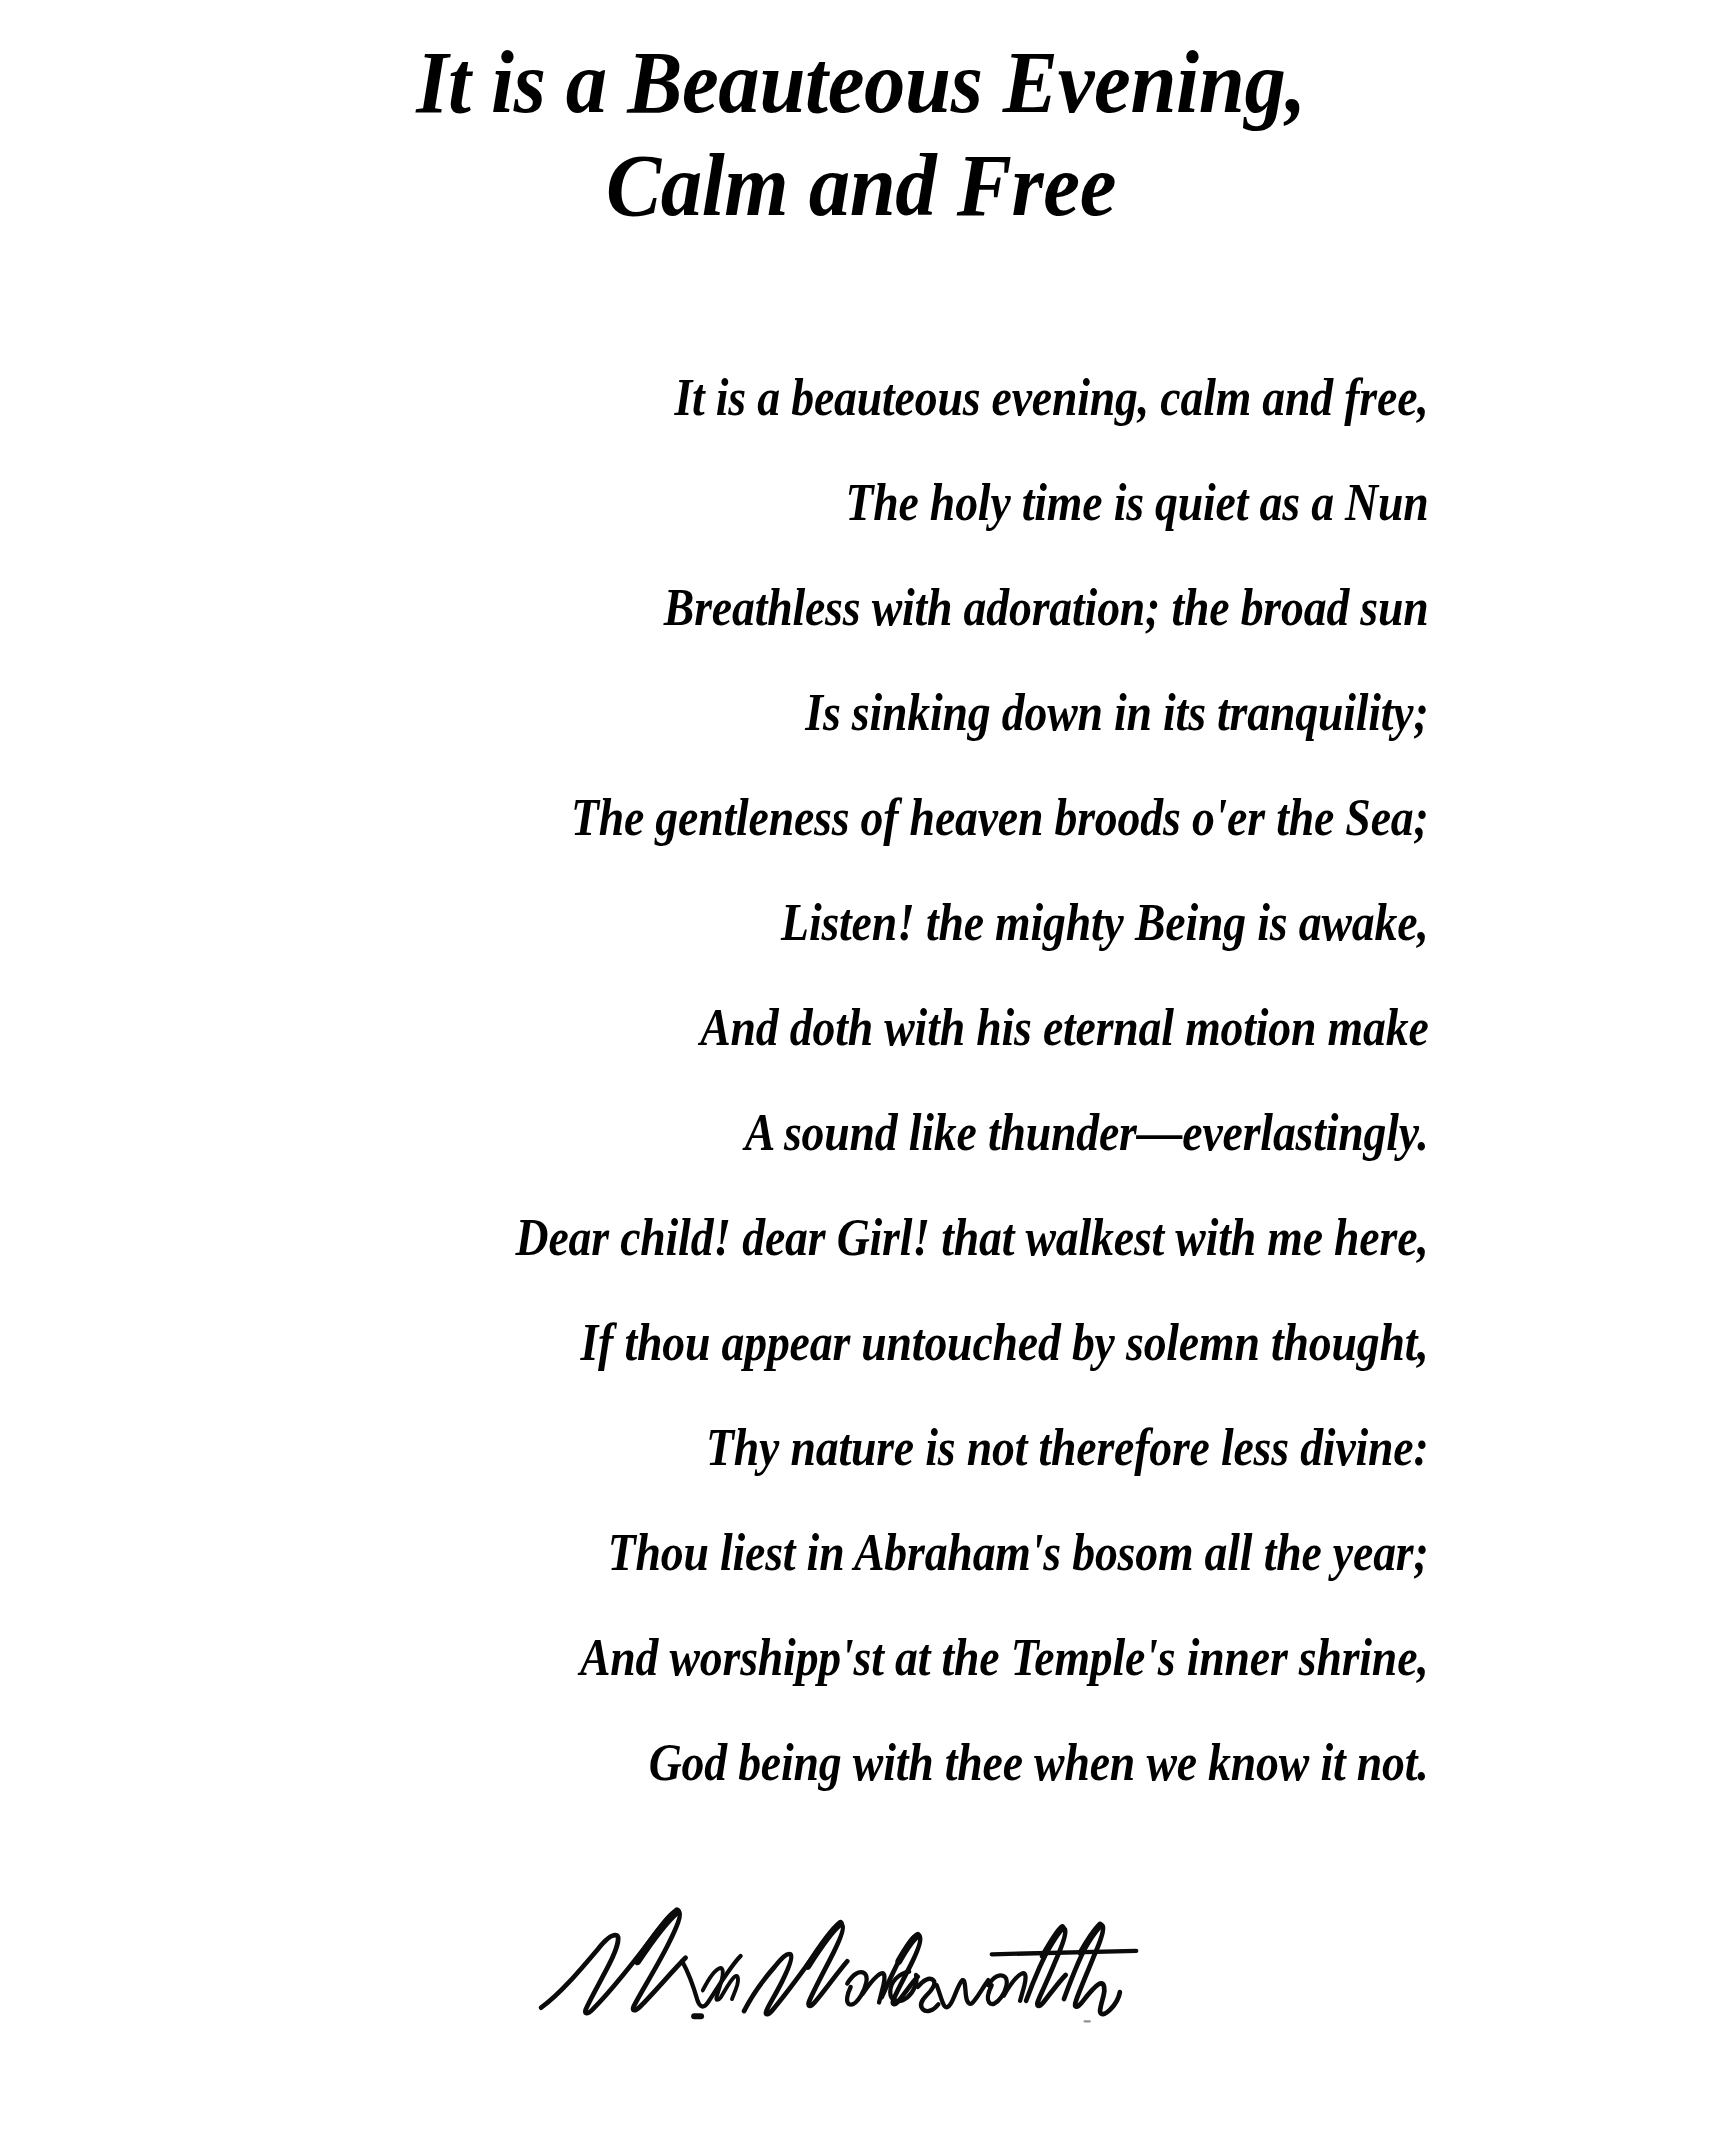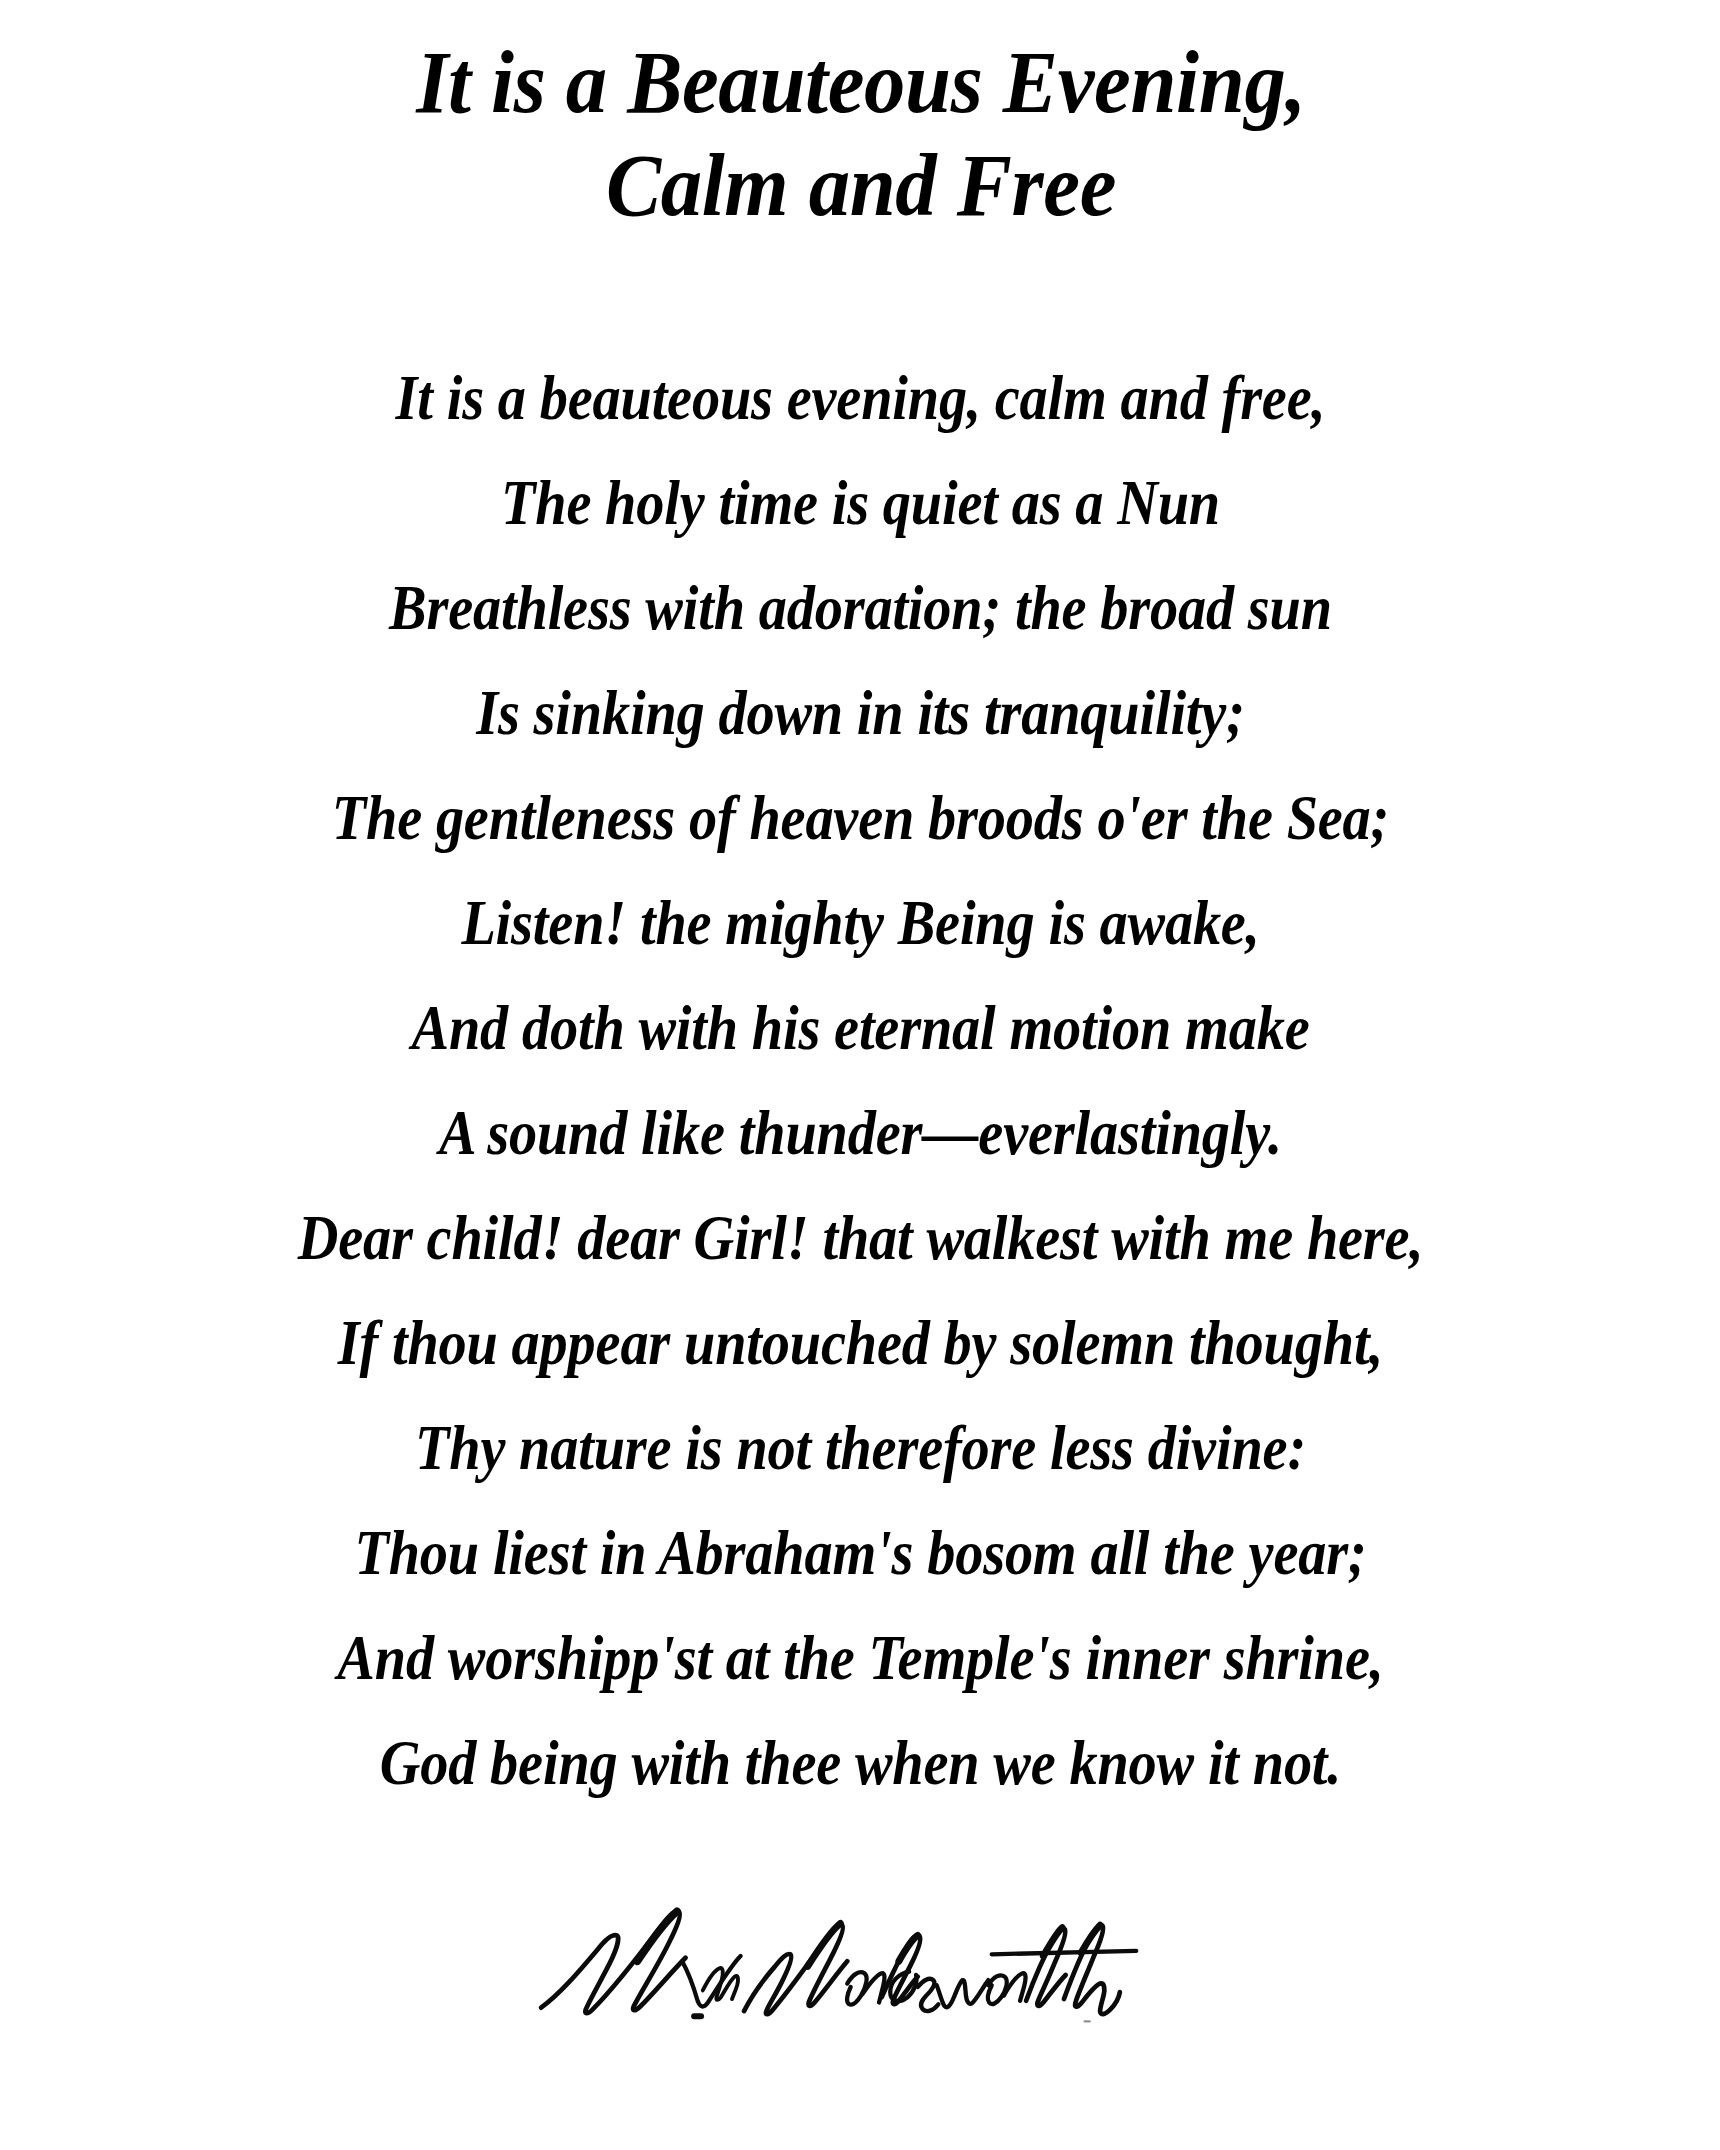--- a/index.html
+++ b/index.html
@@ -48,25 +48,25 @@
     display: block;
     white-space: nowrap;
   }
 
   
   .poem-body {
     margin: 0;
     padding: 0;
     list-style: none;
     width: 1291px;
-    text-align: center;
+    text-align: right;
     font-family: "Liberation Serif", "DejaVu Serif", serif;
     font-weight: 700;
     font-style: italic;
-    font-size: 64px;
+    font-size: 52px;
     color: #000000;
     margin-top: 108px;
   }
   .poem-body .verse-line {
     display: block;
     height: 105px;
     line-height: 105px;
     white-space: nowrap;
     transform: scaleX(0.88);
     transform-origin: center center;

